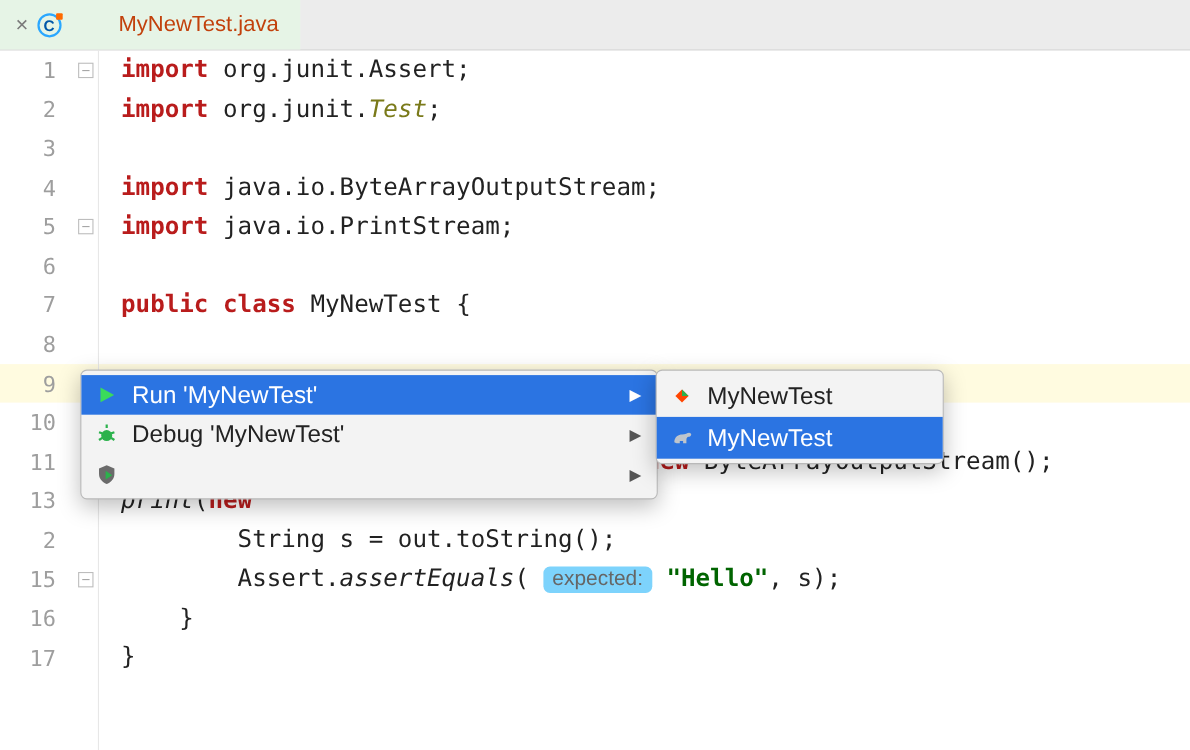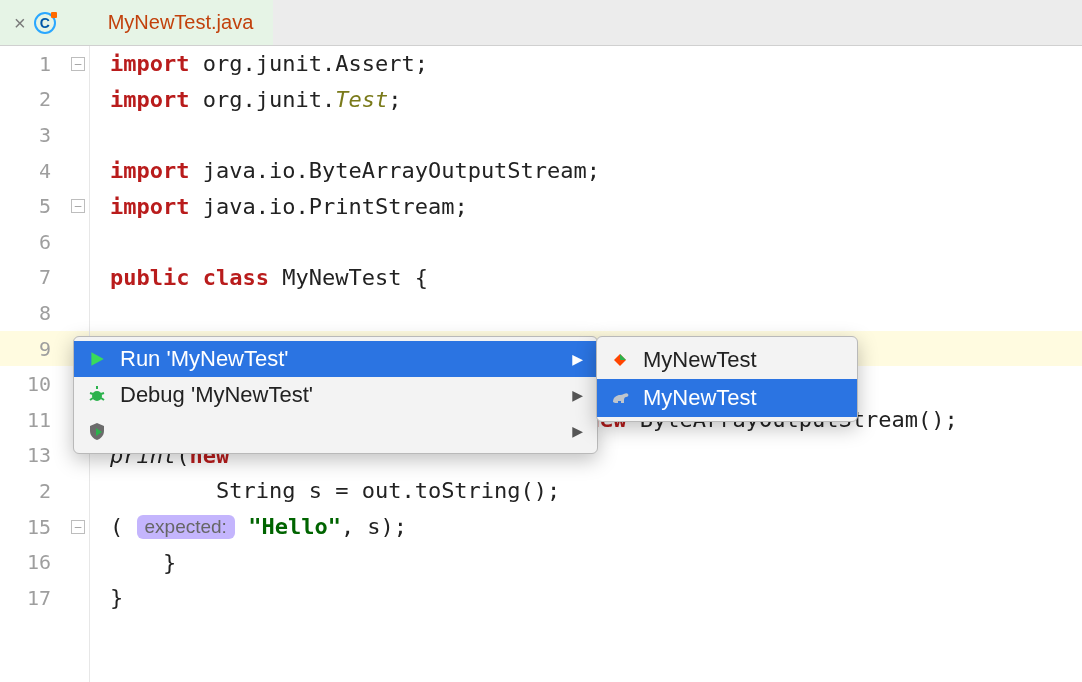--- a/index.html
+++ b/index.html
@@ -16,21 +16,21 @@
   .gutter { width:90px; border-right:1px solid #e7e7e7; background:#fff; }
   .code  { flex:1; background:#fff; position:relative; }
   .line  { height:35.6px; display:flex; align-items:center; white-space:pre; }
   .gutter .line { justify-content:flex-end; padding-right:38px; color:#9e9e9e; font-family:ui-monospace,Consolas,monospace; font-size:20px; position:relative; }
   .code .line { font-family:ui-monospace,Consolas,monospace; font-size:22px; color:#222; padding-left:20px; }
   .line.hl { background:#fffbe0; }
   .kw { color:#b91c1c; font-weight:bold; }
   .ann{ color:#7a7a1a; }
   .str{ color:#006400; font-weight:bold;}
   .it { font-style:italic;}
-  .hint{ background:#c4b5fd; border-radius:6px; padding:1px 8px; font-size:19px; color:#666; font-family:"Segoe UI",Arial,sans-serif; font-style:normal;}
+  .hint{ background:#7dd3fc; border-radius:6px; padding:1px 8px; font-size:19px; color:#666; font-family:"Segoe UI",Arial,sans-serif; font-style:normal;}
   .fold { position:absolute; right:4px; width:14px; height:14px; border:1px solid #bdbdbd; background:#fff; font-size:11px; line-height:12px; text-align:center; color:#8a8a8a;}
   .runmark svg { width:16px; height:16px; }
   .runmark { position:absolute; left:48px; }
   
   .ctx { position:absolute; left:73px; top:290px; width:525px; background:#f3f3f3; border:1px solid #b9b9b9; box-shadow:0 6px 20px rgba(0,0,0,.25); border-radius:6px; padding:4px 0; z-index:10;}
   .ctx-item{ height:36px; display:flex; align-items:center; font-size:22px; padding:0 14px 0 12px; gap:12px; color:#222; }
   .ctx-item.sel{ background:#2b74e2; color:#fff; }
   .ctx-arrow{ margin-left:auto; font-size:14px; }
   .ctx-icon{ width:22px; height:22px; display:flex; align-items:center; justify-content:center; }
   .submenu{ position:absolute; left:596px; top:290px; width:262px; background:#f3f3f3; border:1px solid #b9b9b9; box-shadow:0 6px 20px rgba(0,0,0,.25); border-radius:6px; padding:4px 0; z-index:11;}
@@ -88,21 +88,21 @@
     <div class="line"><span class="kw">import</span><span> java.io.ByteArrayOutputStream;</span></div>
     <div class="line"><span class="kw">import</span><span> java.io.PrintStream;</span></div>
     <div class="line"></div>
     <div class="line"><span class="kw">public</span><span> </span><span class="kw">class</span><span> MyNewTest </span><span>{</span></div>
     <div class="line"></div>
     <div class="line hl"></div>
     <div class="line"><span style="visibility:hidden">XXXXXXXXXXXXXXXXXXXXXXXXXXXXXXXXXXXXXXXX</span><span>on {</span></div>
     <div class="line"><span>        ByteArrayOutputStream out = </span><span class="kw">new</span><span> ByteArrayOutputStream();</span></div>
     <div class="line"><span class="it">print</span><span>(</span><span class="kw">new</span></div>
     <div class="line"><span>        String s = out.toString();</span></div>
-    <div class="line"><span>( </span><span class="hint">expected:</span><span> </span><span class="str">"Hello"</span><span>, s);</span></div>
+    <div class="line"><span>        Assert.</span><span class="it">assertEquals</span><span>( </span><span class="hint">expected:</span><span> </span><span class="str">"Hello"</span><span>, s);</span></div>
     <div class="line"><span>    }</span></div>
     <div class="line"><span>}</span></div>
     <div class="line"></div>
   </div>
 
   <div class="ctx">
     <div class="ctx-item sel">
       <span class="ctx-icon">
         <svg width="18" height="18" viewBox="0 0 16 16">
             <polygon points="3,2 14,8 3,14" fill="#3adb5b"></polygon>

